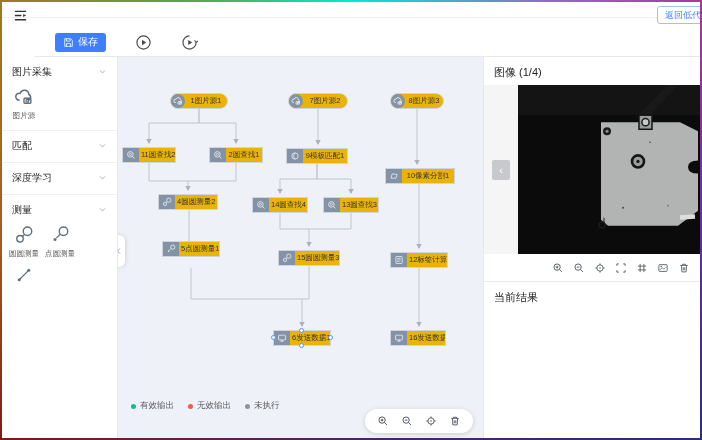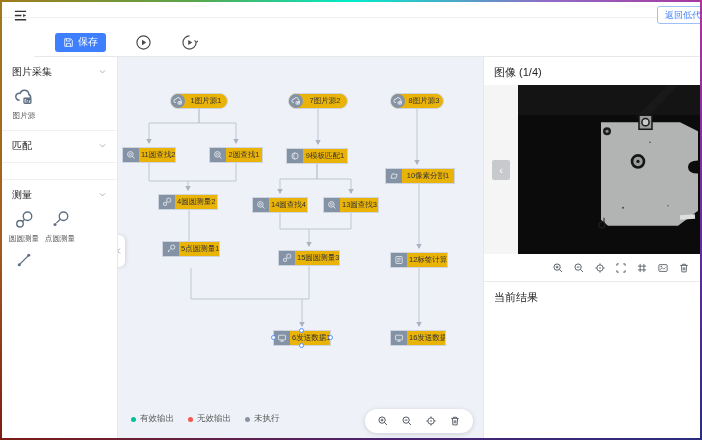--- a/index.html
+++ b/index.html
@@ -60,21 +60,21 @@
   .node.pill .chip { width:14px; height:14px; border-radius:50%; margin-left:0px; }
   .node .chip svg { width:10px; height:10px; }
   .nlabel { flex:1; text-align:center; font-size:7.5px; color:#333; white-space:nowrap; overflow:hidden; padding:0 2px; }
   .handle { position:absolute; width:5px; height:5px; background:#fff; border:1px solid #5b8ff9; border-radius:50%; }
 
   .collapse-tab { position:absolute; left:-6px; top:178px; width:13px; height:32px; background:#fff;
     border-radius:0 6px 6px 0; box-shadow:1px 0 4px rgba(0,0,0,.12); display:flex; align-items:center;
     justify-content:center; color:#8a93a3; cursor:pointer; }
   .collapse-tab svg { width:8px; height:8px; }
 
-  .legend { position:absolute; left:13px; bottom:13px; display:flex; gap:14px; align-items:center; }
+  .legend { position:absolute; left:13px; bottom:26px; display:flex; gap:14px; align-items:center; }
   .leg-item { display:flex; align-items:center; gap:4px; }
   .leg-dot { width:5px; height:5px; border-radius:50%; }
   .leg-dot.valid { background:#00c09b; }
   .leg-dot.invalid { background:#f25a50; }
   .leg-dot.idle { background:#8b93a0; }
   .leg-label { font-size:8.5px; color:#595959; }
 
   .canvas-tools { position:absolute; right:10px; bottom:5px; height:24px; background:#fff; border-radius:13px;
     box-shadow:0 1px 5px rgba(0,0,0,.15); display:flex; align-items:center; gap:12px; padding:0 12px; color:#40464e; }
   .canvas-tools svg { width:12px; height:12px; cursor:pointer; }
@@ -264,20 +264,26 @@
     <div class="side-sec">
       <div class="sec-head">
         <span class="sec-title">匹配</span>
         <svg class="i sec-chev">
             <use href="#ic-chevdown"></use>
           </svg>
       </div>
     </div>
 
     <div class="side-sec">
+      <div class="sec-head">
+        <span class="sec-title">深度学习</span>
+        <svg class="i sec-chev">
+            <use href="#ic-chevdown"></use>
+          </svg>
+      </div>
     </div>
 
     <div class="side-sec">
       <div class="sec-head">
         <span class="sec-title">测量</span>
         <svg class="i sec-chev">
             <use href="#ic-chevdown"></use>
           </svg>
       </div>
       <div class="sec-items">

